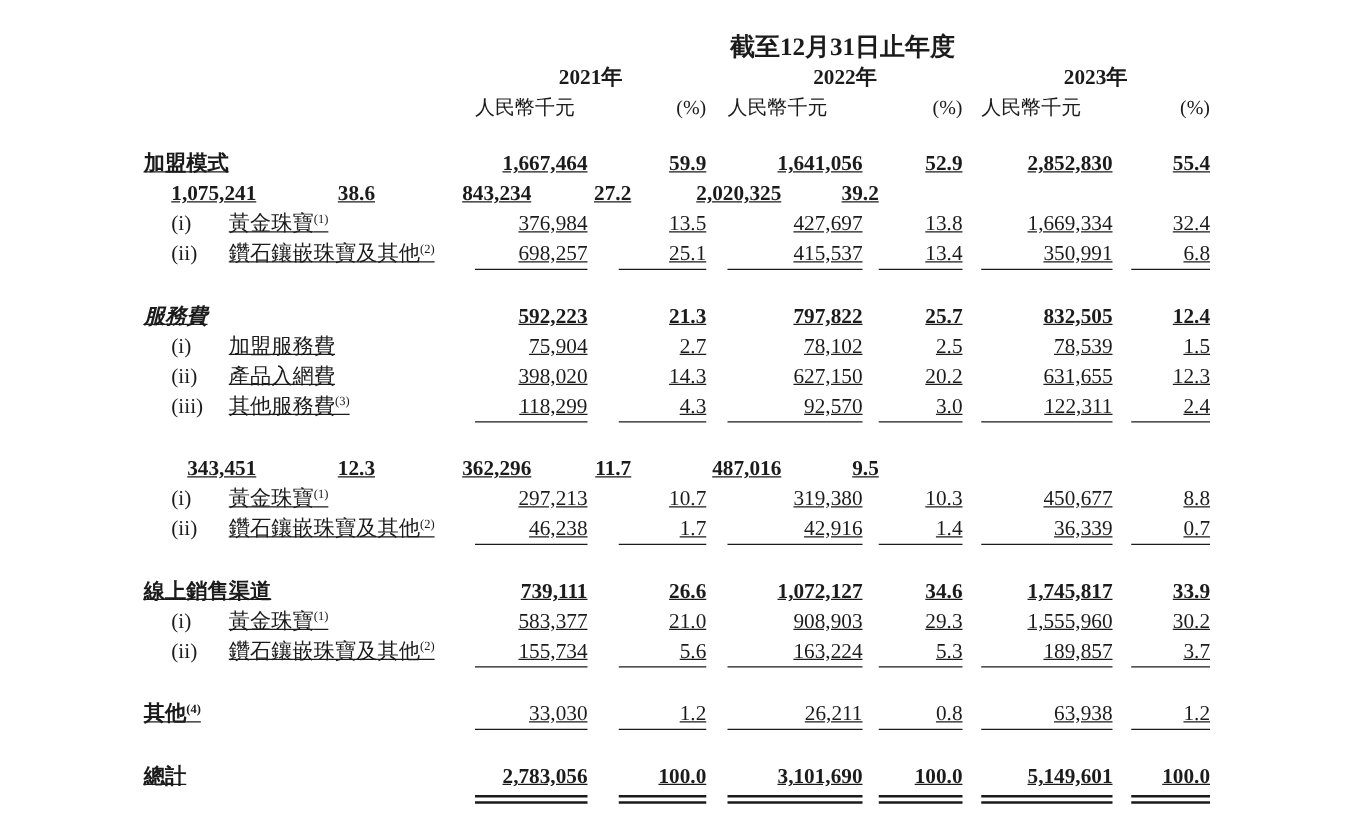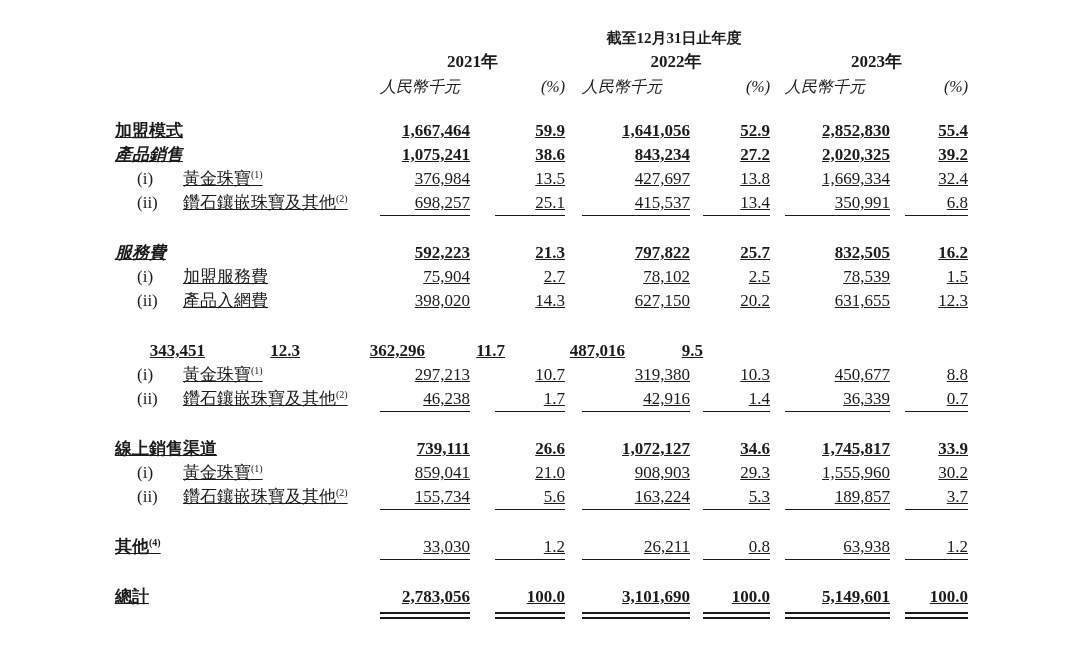--- a/index.html
+++ b/index.html
@@ -14,30 +14,30 @@
     box-sizing:border-box;
     width:1078px;height:662px;
     padding:26px 0 0 115px;
   }
   
   .period{
     margin-left:265px;
     width:588px;
     text-align:center;
     font-weight:bold;
-    font-size:15px;
+    font-size:20px;
     height:24px;line-height:24px;
   }
   .years-row{display:flex;height:24px;line-height:24px;}
   .years-row .spacer{width:265px;flex:0 0 265px;}
   .yg{text-align:center;font-weight:bold;font-size:17px;}
   .yg1{flex:0 0 185px;width:185px;}
   .yg2{flex:0 0 188px;width:188px;margin-left:17px;}
   .yg3{flex:0 0 183px;width:183px;margin-left:15px;}
-  .units-row{display:flex;height:26px;line-height:26px;font-style:italic;font-size:16px;}
+  .units-row{display:flex;height:26px;line-height:26px;font-size:16px;}
   .units-row .spacer{width:265px;flex:0 0 265px;}
   .unit-h{text-align:left;}
   .pct-h{text-align:right;}
   
   .c0{flex:0 0 90px;width:90px;}
   .c1{flex:0 0 70px;width:70px;margin-left:25px;}
   .c2{flex:0 0 108px;width:108px;margin-left:17px;}
   .c3{flex:0 0 67px;width:67px;margin-left:13px;}
   .c4{flex:0 0 105px;width:105px;margin-left:15px;}
   .c5{flex:0 0 63px;width:63px;margin-left:15px;}
@@ -88,23 +88,20 @@
       <span class="lbl">加盟模式</span><span class="note"></span>
     </div>
     <div class="num c0">1,667,464</div>
     <div class="num c1">59.9</div>
     <div class="num c2">1,641,056</div>
     <div class="num c3">52.9</div>
     <div class="num c4">2,852,830</div>
     <div class="num c5">55.4</div>
   </div>
       <div class="row cat-italic vbold">
-    <div class="c-label">
-      <span class="lbl">產品銷售</span><span class="note"></span>
-    </div>
     <div class="num c0">1,075,241</div>
     <div class="num c1">38.6</div>
     <div class="num c2">843,234</div>
     <div class="num c3">27.2</div>
     <div class="num c4">2,020,325</div>
     <div class="num c5">39.2</div>
   </div>
       <div class="row item">
     <div class="c-label">
       <span class="prefix">(i)</span><span class="lbl">黃金珠寶</span><span class="note">(1)</span>
@@ -129,21 +126,21 @@
   </div>
       <div class="row cat-italic gap vbold">
     <div class="c-label">
       <span class="lbl">服務費</span><span class="note"></span>
     </div>
     <div class="num c0">592,223</div>
     <div class="num c1">21.3</div>
     <div class="num c2">797,822</div>
     <div class="num c3">25.7</div>
     <div class="num c4">832,505</div>
-    <div class="num c5">16.2</div>
+    <div class="num c5">12.4</div>
   </div>
       <div class="row item">
     <div class="c-label">
       <span class="prefix">(i)</span><span class="lbl">加盟服務費</span><span class="note"></span>
     </div>
     <div class="num c0">75,904</div>
     <div class="num c1">2.7</div>
     <div class="num c2">78,102</div>
     <div class="num c3">2.5</div>
     <div class="num c4">78,539</div>
@@ -152,20 +149,31 @@
       <div class="row item">
     <div class="c-label">
       <span class="prefix">(ii)</span><span class="lbl">產品入網費</span><span class="note"></span>
     </div>
     <div class="num c0">398,020</div>
     <div class="num c1">14.3</div>
     <div class="num c2">627,150</div>
     <div class="num c3">20.2</div>
     <div class="num c4">631,655</div>
     <div class="num c5">12.3</div>
+  </div>
+      <div class="row item rule">
+    <div class="c-label">
+      <span class="prefix">(iii)</span><span class="lbl">其他服務費</span><span class="note">(3)</span>
+    </div>
+    <div class="num c0">118,299</div>
+    <div class="num c1">4.3</div>
+    <div class="num c2">92,570</div>
+    <div class="num c3">3.0</div>
+    <div class="num c4">122,311</div>
+    <div class="num c5">2.4</div>
   </div>
       <div class="row cat gap vbold">
     <div class="num c0">343,451</div>
     <div class="num c1">12.3</div>
     <div class="num c2">362,296</div>
     <div class="num c3">11.7</div>
     <div class="num c4">487,016</div>
     <div class="num c5">9.5</div>
   </div>
       <div class="row item">
@@ -198,21 +206,21 @@
     <div class="num c1">26.6</div>
     <div class="num c2">1,072,127</div>
     <div class="num c3">34.6</div>
     <div class="num c4">1,745,817</div>
     <div class="num c5">33.9</div>
   </div>
       <div class="row item">
     <div class="c-label">
       <span class="prefix">(i)</span><span class="lbl">黃金珠寶</span><span class="note">(1)</span>
     </div>
-    <div class="num c0">859,041</div>
+    <div class="num c0">583,377</div>
     <div class="num c1">21.0</div>
     <div class="num c2">908,903</div>
     <div class="num c3">29.3</div>
     <div class="num c4">1,555,960</div>
     <div class="num c5">30.2</div>
   </div>
       <div class="row item rule">
     <div class="c-label">
       <span class="prefix">(ii)</span><span class="lbl">鑽石鑲嵌珠寶及其他</span><span class="note">(2)</span>
     </div>

